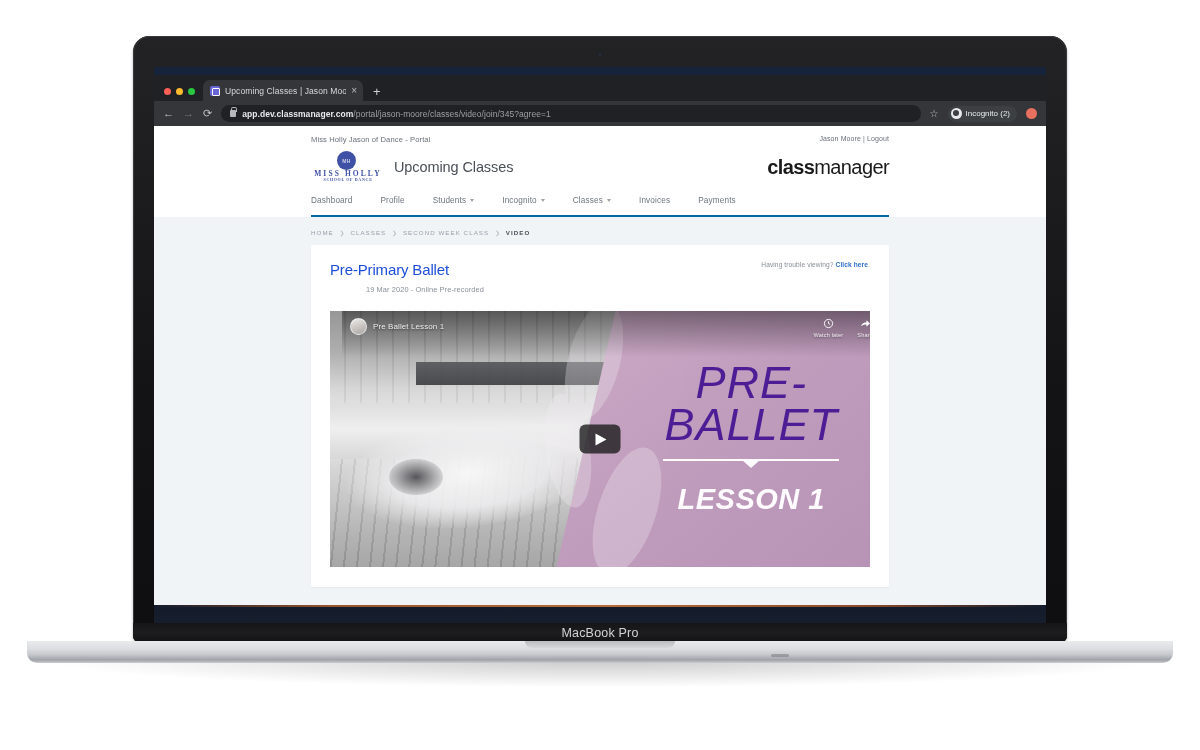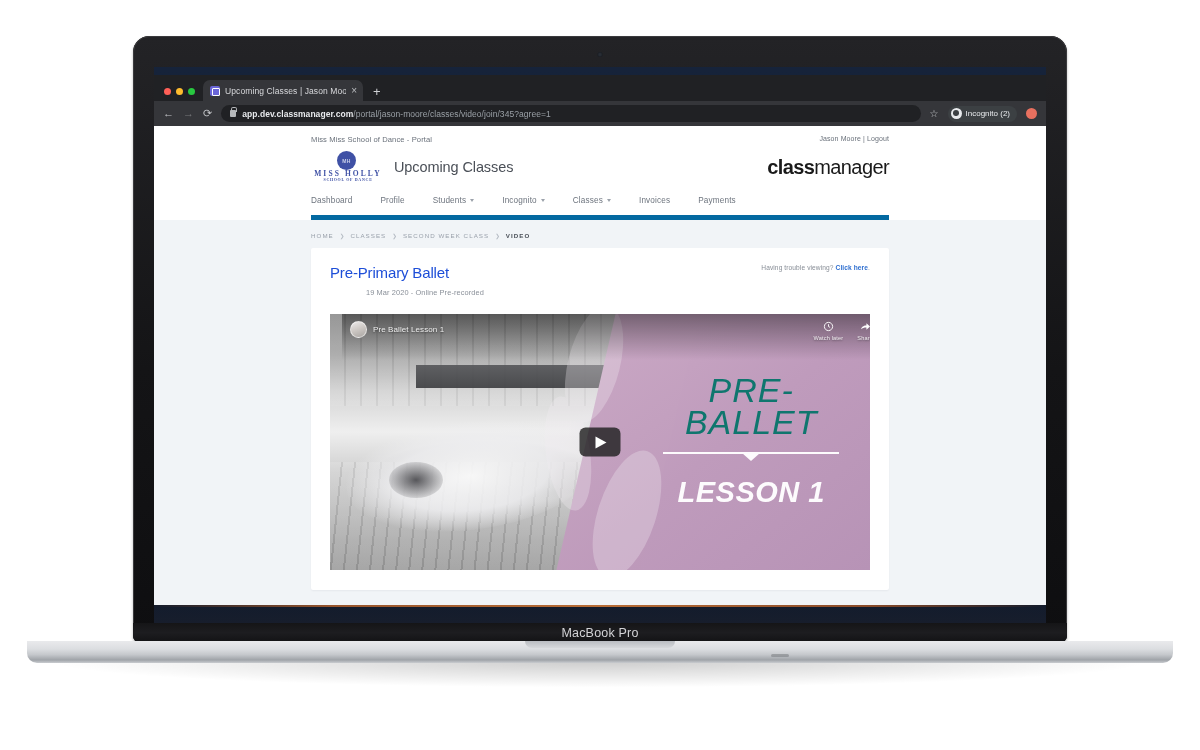--- a/index.html
+++ b/index.html
@@ -177,21 +177,21 @@
     position:absolute; left:0; top:26px; width:74px; text-align:center;
     color:#3f51a5; font-size:4px; font-weight:700; letter-spacing:.7px;
     font-family:"Liberation Serif", serif;
   }
   .page-h1 { color:#4a4f57; font-size:14.5px; font-weight:400; letter-spacing:-.1px; }
   .cm-logo { font-size: 20px; letter-spacing:-.6px; color:#1a1a1a; white-space:nowrap; }
   .cm-logo b { font-weight:700; } .cm-logo i { font-style:normal; font-weight:300; }
 
   .nav {
     display:flex; gap: 0; margin-top: 13px; padding-bottom: 10px;
-    border-bottom: 5px solid #0369a1;
+    border-bottom: 2px solid #0369a1;
   }
   .nav-item {
     color:#6d747e; font-size:8.2px; letter-spacing:.15px;
     display:flex; align-items:center; gap:4px; margin-right: 28px; white-space:nowrap;
   }
   .nav-item:last-child{margin-right:0;}
   .caret { width:0;height:0;border-left:2.6px solid transparent;border-right:2.6px solid transparent;border-top:3px solid #9ba2ab; }
 
   .page-body { background:#f1f4f7; padding: 10px 157px 0 157px; height: 100%; }
   .crumbs { display:flex; align-items:center; gap:6px; padding: 2px 0 9px 0; }
@@ -278,21 +278,21 @@
   .gs1{ left:22px; top:2%;  width:52px; height:42%; transform: rotate(14deg); }
   .gs2{ left:0px;  top:34%; width:44px; height:40%; transform: rotate(-8deg); }
   .gs3{ left:52px; top:52%; width:58px; height:46%; transform: rotate(18deg); }
 
   .vid-text{
     position:absolute; right:0; top:0; width:44%; height:100%;
     display:flex; flex-direction:column; align-items:center; justify-content:center;
     padding-bottom: 6px;
   }
   .pre-ballet{
-    color:#0f766e; font-size: 34px; line-height: .93; font-weight:300; font-style:italic;
+    color:#4c1d95; font-size: 45px; line-height: .93; font-weight:300; font-style:italic;
     letter-spacing: 1px; text-align:center; font-family:"Liberation Sans", sans-serif;margin-top:6px;
   }
   .divider{ position:relative; width: 74%; height: 2px; background:#fdfbfd; margin: 14px 0 6px 0; }
   .divider:after{
     content:""; position:absolute; left:50%; top:1px; transform:translateX(-50%);
     width:0;height:0;border-left:9px solid transparent;border-right:9px solid transparent;border-top:8px solid #fdfbfd;
   }
   .lesson{
     margin-top: 16px;
     color:#fdfbfd; font-size: 29px; font-weight:700; font-style:italic;
@@ -373,21 +373,21 @@
             <span class="incog-av"></span>
             <span class="incog-label">Incognito (2)</span>
           </div>
           <span class="profile-dot"></span>
         </div>
 
         <div class="viewport">
 
           <div class="site-header">
             <div class="hdr-row1">
-              <div class="portal-line">Miss Miss School of Dance - Portal</div>
+              <div class="portal-line">Miss Holly Jason of Dance - Portal</div>
               <div class="user-line">Jason Moore | Logout</div>
             </div>
 
             <div class="hdr-row2">
               <div class="brand-left">
                 <div class="logo-mark">
                   <div class="logo-badge">MH</div>
                   <div class="logo-word">MISS HOLLY</div>
                   <div class="logo-sub">SCHOOL OF DANCE</div>
                 </div>

